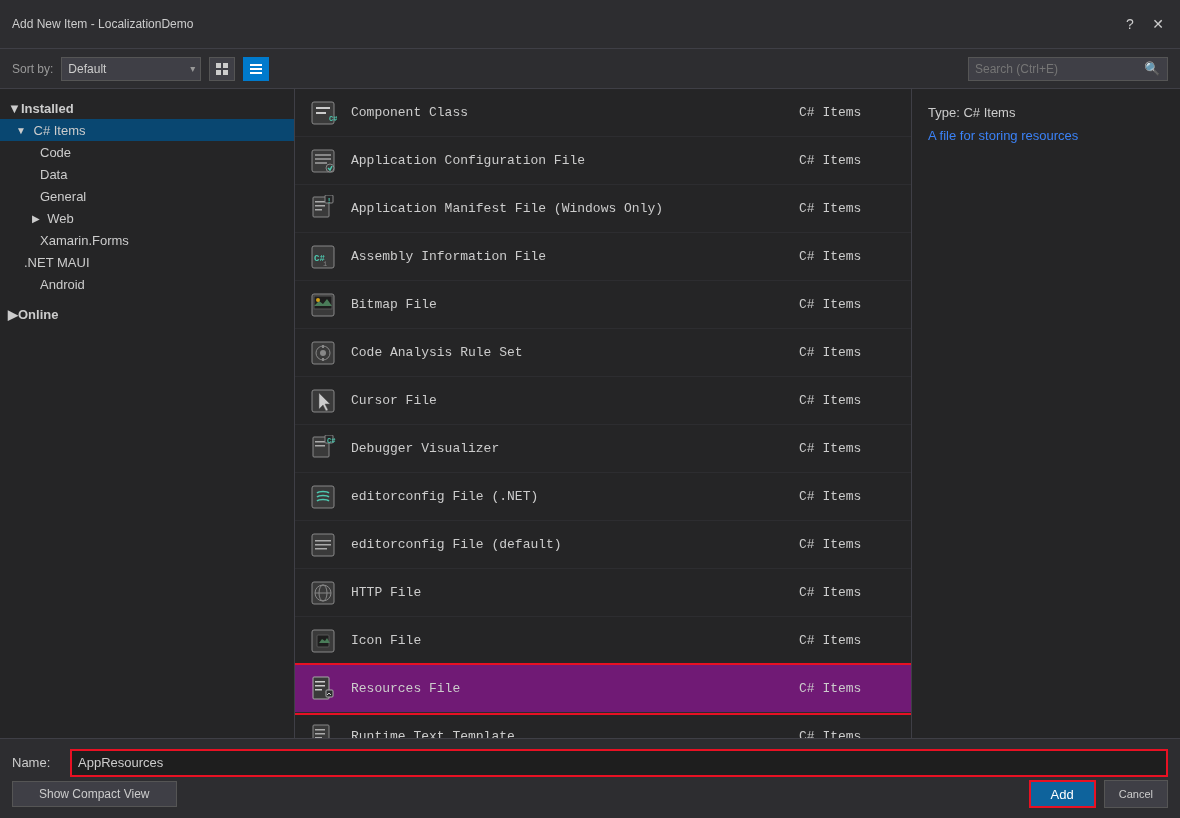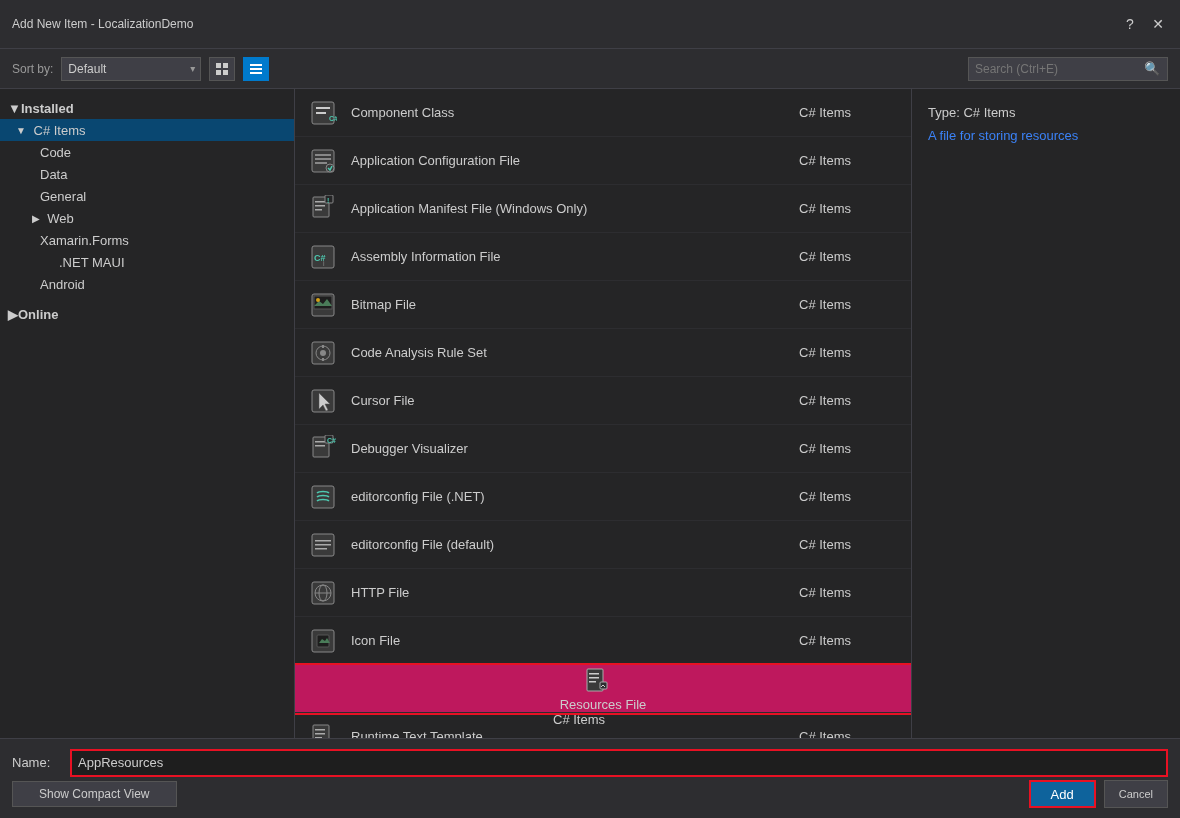--- a/index.html
+++ b/index.html
@@ -168,25 +168,25 @@
     .file-list-area::-webkit-scrollbar-thumb { background: #555; }
 
     .file-list-item {
       display: flex;
       align-items: center;
       height: 48px;
       padding: 0 12px;
       border-bottom: 1px solid #2d2d30;
       cursor: pointer;
       position: relative;
+      font-family: Liberation Mono, monospace;
     }
     .file-list-item.selected {
-      background: #be185d;
+      background: #701a75;
       outline: 2px solid #e81123;
-      flex-direction: column;
     }
     .file-list-item .file-icon {
       width: 32px;
       height: 32px;
       margin-right: 12px;
       display: flex;
       align-items: center;
       justify-content: center;
       flex-shrink: 0;
     }
@@ -366,21 +366,21 @@
       <div class="sidebar-item" style="padding-left:40px;">
         <span>General</span>
       </div>
       <div class="sidebar-item" style="padding-left:32px;">
         <span class="arrow">▶</span>&nbsp;
         <span>Web</span>
       </div>
       <div class="sidebar-item" style="padding-left:40px;">
         <span>Xamarin.Forms</span>
       </div>
-      <div class="sidebar-item" style="padding-left:59px;text-align:right;">
+      <div class="sidebar-item" style="padding-left:24px;text-align:right;">
         <span>.NET MAUI</span>
       </div>
       <div class="sidebar-item" style="padding-left:40px;">
         <span>Android</span>
       </div>
     </div>
     <div class="sidebar-header" style="margin-top:8px;">
       <span class="arrow">▶</span>
       <span>Online</span>
     </div>

